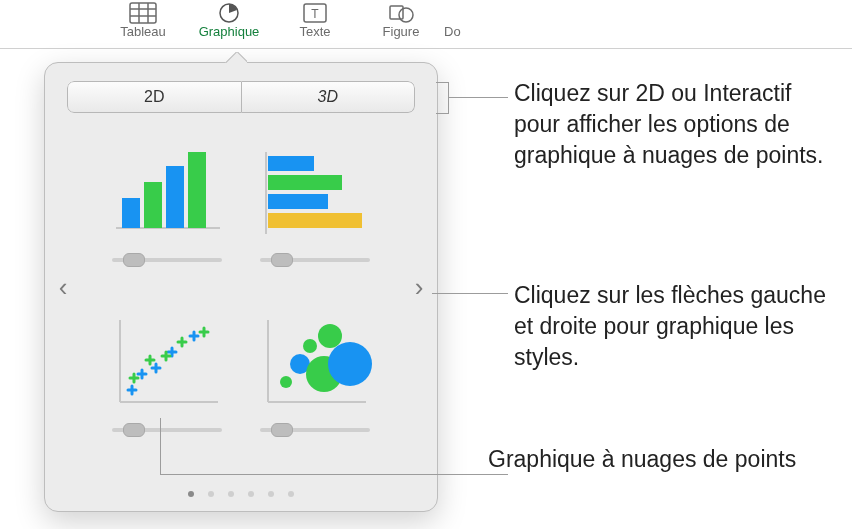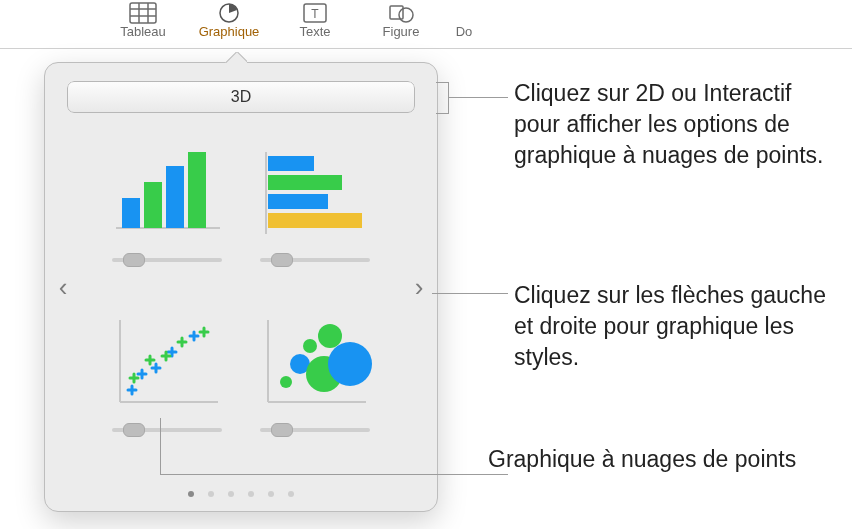--- a/index.html
+++ b/index.html
@@ -1,19 +1,19 @@
 <!DOCTYPE html>
 <html><head>
 <meta charset="utf-8">
 <style>
   html,body{margin:0;padding:0;width:852px;height:529px;background:#fff;font-family:-apple-system,Helvetica,Arial,sans-serif;overflow:hidden;}
   .toolbar{position:absolute;left:0;top:0;right:0;height:48px;border-bottom:1px solid #d0d0d0;display:flex;align-items:flex-start;padding-left:100px;}
   .tool-btn{display:flex;flex-direction:column;align-items:center;width:86px;height:48px;padding-top:2px;color:#6b6b6b;font-size:13px;cursor:pointer;}
   .tool-btn svg{width:28px;height:22px;}
-  .tool-btn.active{color:#a16207;}
+  .tool-btn.active{color:#15803d;}
   .tool-btn .tool-label{}
   .popover{position:absolute;left:44px;top:62px;width:392px;height:448px;background:#ececec;border:1px solid #bdbdbd;border-radius:14px;box-shadow:0 10px 30px rgba(0,0,0,0.18);}
   .popover .arrow{position:absolute;top:-11px;left:180px;width:22px;height:11px;overflow:hidden;}
   .popover .arrow::after{content:"";position:absolute;left:2px;top:3px;width:18px;height:18px;background:#ececec;border:1px solid #bdbdbd;transform:rotate(45deg);}
   .seg{position:absolute;left:22px;top:18px;width:348px;height:32px;display:flex;border-radius:7px;overflow:hidden;box-shadow:0 1px 0 rgba(255,255,255,0.8) inset;}
   .seg button{flex:1;border:1px solid #b7b7b7;background:linear-gradient(#fcfcfc,#e9e9e9);color:#333;font-size:16px;cursor:pointer;}
   .seg button+button{border-left:none;font-style:italic;}
   .seg button.sel{background:linear-gradient(#8e8e8e,#7a7a7a);color:#fff;border-color:#6d6d6d;}
   .seg button:first-child{border-top-left-radius:7px;border-bottom-left-radius:7px;}
   .seg button:last-child{border-top-right-radius:7px;border-bottom-right-radius:7px;}
@@ -62,30 +62,31 @@
       </svg>
     <span class="tool-label">Texte</span>
   </div>
   <div class="tool-btn">
     <svg viewBox="0 0 28 22">
         <rect x="3" y="4" width="13" height="13" rx="1" fill="none" stroke="#6b6b6b" stroke-width="1.5"></rect>
         <circle cx="19" cy="13" r="7" fill="none" stroke="#6b6b6b" stroke-width="1.5"></circle>
       </svg>
     <span class="tool-label">Figure</span>
   </div>
-  <div class="tool-btn" style="width:40px;align-items:center">
+  <div class="tool-btn" style="width:40px;align-items:flex-start">
     <span style="height:22px"></span>
     <span class="tool-label">Do</span>
   </div>
 </div>
 
 <div class="popover">
   <div class="arrow"></div>
 
   <div class="seg">
+    <button>2D</button>
     <button>3D</button>
   </div>
 
   <div class="nav left">‹</div>
   <div class="nav right">›</div>
 
   <div class="grid">
 
     <div class="cell">
       <div class="thumb">

